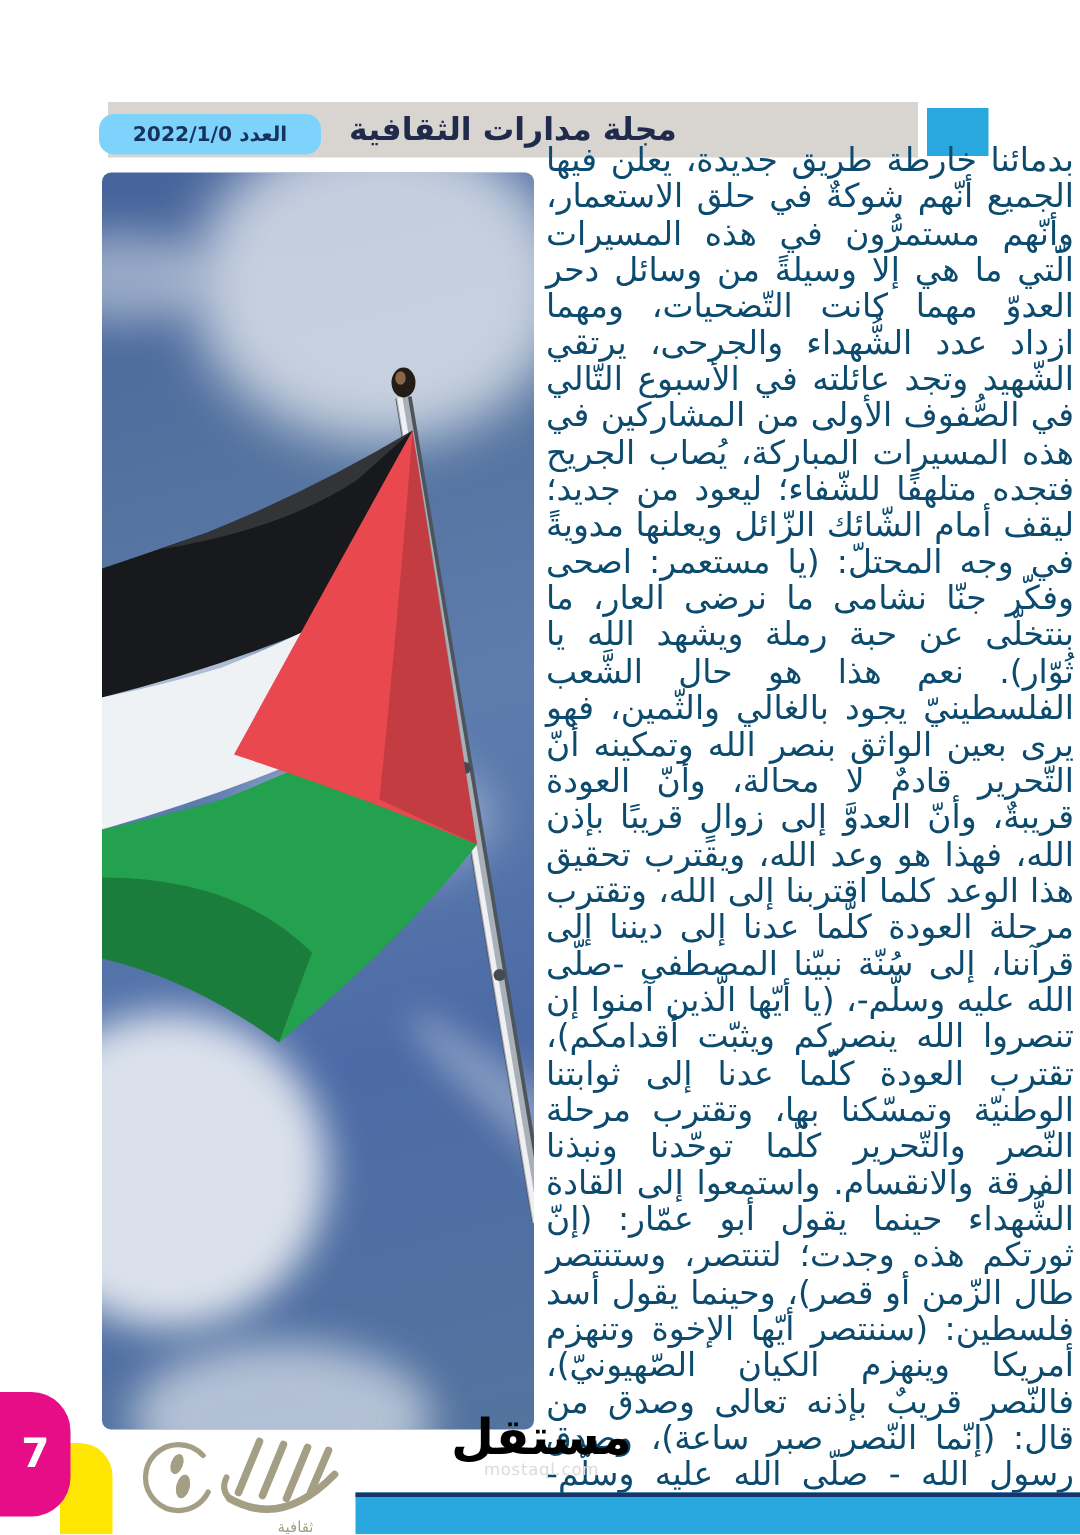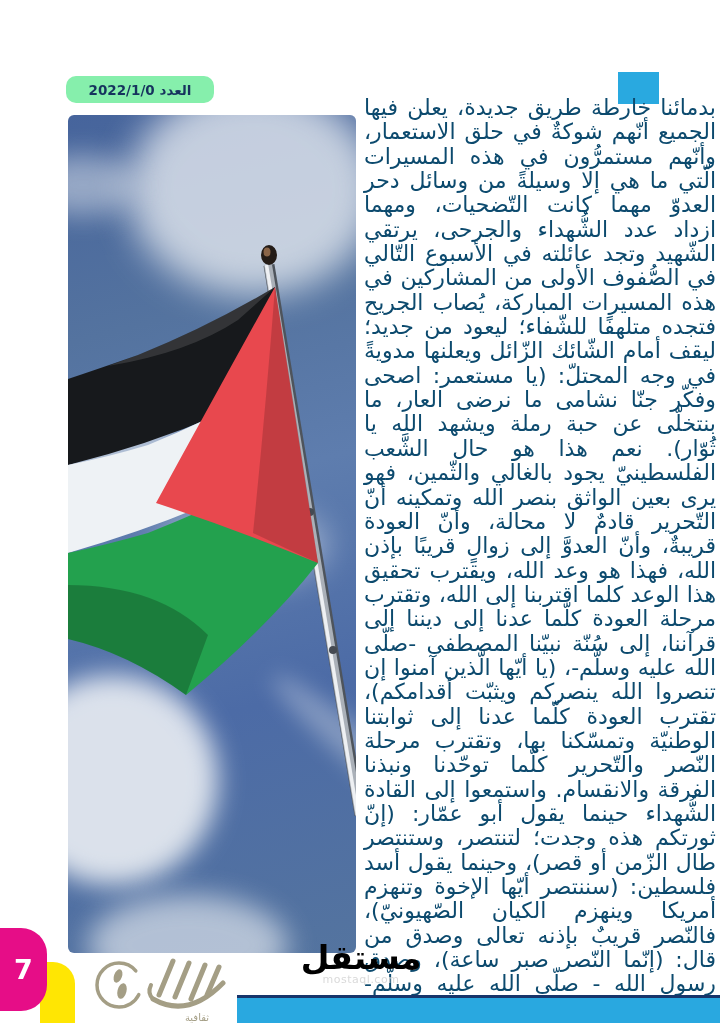--- a/index.html
+++ b/index.html
@@ -10,21 +10,21 @@
   
   .header-bar{
     position:absolute;left:72px;top:68px;width:540px;height:37px;
     background:#d8d5d1;display:flex;align-items:center;justify-content:center;
   }
   .magazine-title{
     font-size:21px;font-weight:bold;color:#202b4c;margin:0;line-height:1;
   }
   .issue-badge{
     position:absolute;left:66px;top:76px;width:148px;height:27px;
-    background:#86efac;border-radius:10px;display:flex;align-items:center;
+    background:#7dd3fc;border-radius:10px;display:flex;align-items:center;
     justify-content:center;font-size:13.5px;font-weight:bold;color:#16335e;
     direction:rtl;z-index:3;
   }
   .header-accent-square{
     position:absolute;left:618px;top:72px;width:41px;height:32px;background:#29a9e0;
   }
   
   .flag-photo{
     position:absolute;left:68px;top:115px;width:288px;height:838px;
     border-radius:6px;overflow:hidden;margin:0;
@@ -65,20 +65,23 @@
   .footer-accent-bar{
     position:absolute;left:237px;top:995px;width:483px;height:25px;
     background:#29a8e0;border-top:3px solid #17356b;z-index:2;
   }
 </style>
 </head>
 <body>
 
 <div class="page">
 
+  <div class="header-bar">
+    <h1 class="magazine-title">مجلة مدارات الثقافية</h1>
+  </div>
   <div class="issue-badge">العدد 2022/1/0</div>
   <div class="header-accent-square"></div>
 
   <figure class="flag-photo">
     <div class="cloud c1"></div>
     <div class="cloud c2"></div>
     <div class="cloud c3"></div>
     <div class="cloud c4"></div>
     <div class="cloud c5"></div>
     <div class="cloud c6"></div>

